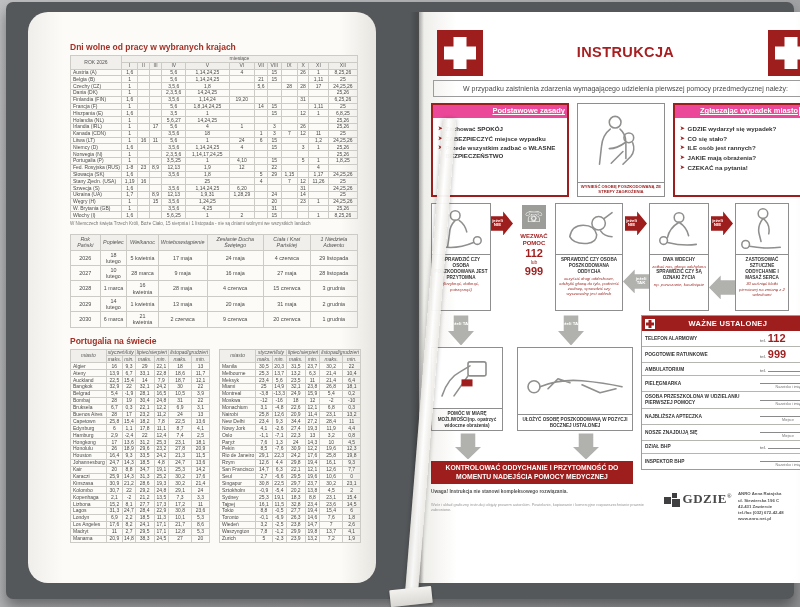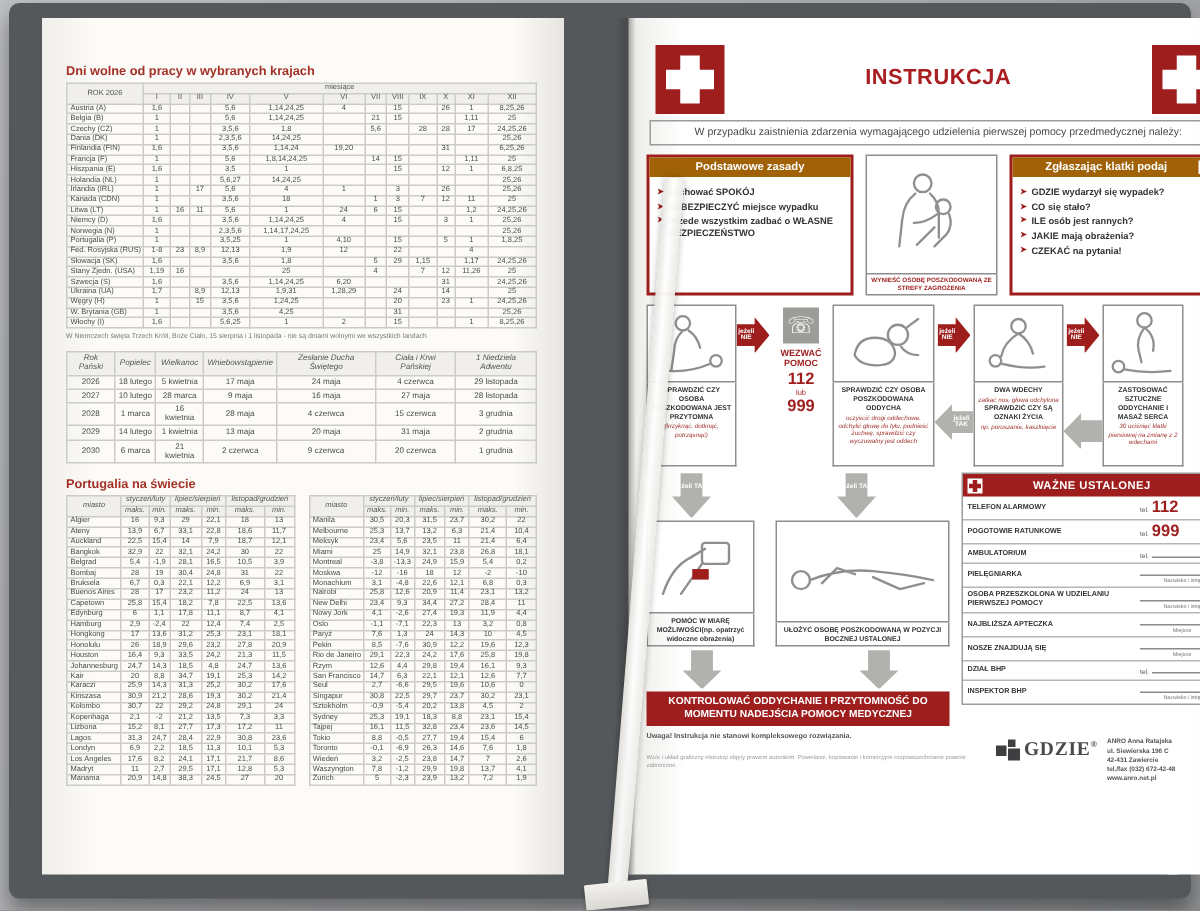--- a/index.html
+++ b/index.html
@@ -2,21 +2,21 @@
 <html><head>
 <meta charset="utf-8">
 <style>
   html,body{margin:0;padding:0;background:#9a9b9d;}
   *{box-sizing:border-box;}
   body{font-family:"Liberation Sans",sans-serif;width:800px;height:607px;overflow:hidden;}
   .scene{position:relative;width:800px;height:607px;background:linear-gradient(125deg,#bfc0c2 0%,#adaeb0 45%,#8e9092 100%);overflow:hidden;}
   .book{position:absolute;left:6px;top:2px;width:788px;height:597px;background:#54585b;border-radius:7px;box-shadow:0 8px 14px rgba(0,0,0,.4);}
   .page-stack{position:absolute;right:8px;top:12px;bottom:16px;width:8px;background:linear-gradient(to right,#d8d6d1,#f2f0ec 60%,#c4c2be);border-radius:1px;}
   .page{position:absolute;top:10px;bottom:16px;}
-  .page-left{left:22px;width:348px;background:linear-gradient(to right,#efeeea,#fcfbf7 10%,#fcfbf7 90%,#e7e5e0);padding:30px 18px 0 16px;}
+  .page-left{left:22px;width:348px;background:linear-gradient(to right,#efeeea,#fcfbf7 10%,#fcfbf7 90%,#e7e5e0);padding:30px 18px 0 42px;border-radius:20px;}
   .page-right{left:413px;width:413px;background:linear-gradient(to right,#ecebe7,#ffffff 9%,#ffffff 91%,#efeeea);padding:8px 12px 0 12px;}
   .gutter{position:absolute;left:404px;top:10px;bottom:16px;width:14px;background:linear-gradient(to right,rgba(60,60,60,0) 0%,rgba(60,60,60,.45) 45%,rgba(60,60,60,.5) 55%,rgba(60,60,60,0) 100%);z-index:5;}
   .ribbon{position:absolute;left:424px;top:118px;width:13px;height:478px;background:linear-gradient(to right,#e6e4df,#ffffff 45%,#eceae5);box-shadow:0 0 5px rgba(0,0,0,.28);transform:rotate(4.6deg);z-index:40;opacity:.96;}
   .ribbon-tail{position:absolute;left:390px;top:588px;width:42px;height:17px;background:linear-gradient(to bottom,#f4f2ee,#d9d7d2);transform:rotate(-6deg);border-radius:1px;z-index:41;box-shadow:0 2px 3px rgba(0,0,0,.3);}
 
   
   .sec-title{color:#a33127;font-size:8.5px;font-weight:bold;margin:0 0 3px 0;}
   table{border-collapse:collapse;width:100%;color:#4a4a4a;}
   .t1{font-size:5px;}
   .t1 th,.t1 td{border:1px solid #cccbc6;padding:0 1px;height:6.8px;text-align:center;font-weight:normal;line-height:1;}
@@ -34,21 +34,21 @@
 
   
   .rp-title-row{display:flex;align-items:center;gap:10px;margin:10px 6px 4px 6px;}
   .cross{width:46px;height:46px;background:#9e1d1d;position:relative;flex:0 0 auto;}
   .cross::before{content:"";position:absolute;left:50%;top:7px;bottom:7px;width:13px;transform:translateX(-50%);background:#fff;}
   .cross::after{content:"";position:absolute;top:50%;left:7px;right:7px;height:13px;transform:translateY(-50%);background:#fff;}
   .rp-title{flex:1;text-align:center;color:#a91e20;font-weight:bold;font-size:14.5px;line-height:1.2;letter-spacing:.4px;}
   .rp-intro{border:1px solid #9c9c9c;margin:4px 2px 6px 2px;padding:3px 10px;font-size:7px;color:#4a4a4a;text-align:center;line-height:1.35;}
   .rp-row1{display:flex;gap:8px;margin:0 0 6px 0;height:94px;}
   .redbox{border:2px solid #9e1d1d;background:#fff;display:flex;flex-direction:column;}
-  .redbox-head{background:#a16207;color:#fff;font-weight:bold;font-size:7.5px;text-align:center;padding:2px 2px;line-height:1.15;position:relative;}
+  .redbox-head{background:#ec4899;color:#fff;font-weight:bold;font-size:7.5px;text-align:right;padding:2px 2px;line-height:1.15;position:relative;text-decoration:underline;}
   .basics{width:138px;}
   .report{flex:1;}
   .report .redbox-head{padding-right:20px;}
   .phone-badge{position:absolute;right:2px;top:2px;bottom:2px;width:17px;background:#fff;color:#9e1d1d;display:flex;align-items:center;justify-content:center;font-size:11px;}
   ul.blist{list-style:none;margin:4px 2px;padding:0 3px;font-size:6.2px;color:#333;}
   ul.blist li{display:flex;gap:3px;margin:2.5px 0;line-height:1.2;font-weight:bold;}
   ul.blist .mk{color:#9e1d1d;font-size:5.5px;line-height:1.3;}
   .carry{width:88px;border:1px solid #8e8e8e;display:flex;flex-direction:column;background:#fff;}
   .carry .pic{flex:1;position:relative;}
   .pic svg{position:absolute;inset:0;width:100%;height:100%;}
@@ -1097,21 +1097,21 @@
               <circle class="ln" cx="38" cy="10" r="6"></circle>
               <path class="ln" d="M33 17 q-8 6 -9 18 l-2 18 M43 17 q6 5 6 14 l0 16"></path>
               <circle class="ln" cx="52" cy="26" r="5"></circle>
               <path class="ln" d="M48 31 q-8 6 -16 6 M56 31 q3 8 -2 14 l-8 8 M46 40 l-12 12"></path>
             </svg>
           </div>
           <div class="cap">WYNIEŚĆ OSOBĘ POSZKODOWANĄ ZE STREFY ZAGROŻENIA</div>
         </div>
         <div class="redbox report">
           <div class="redbox-head">
-            <span>Zgłaszając klatki podaj</span>
+            <span>Zgłaszając wypadek miasto</span>
             <span class="phone-badge">☏</span>
           </div>
           <ul class="blist">
               <li>
                 <span class="mk">➤</span>
                 <span>GDZIE wydarzył się wypadek?</span>
               </li>
               <li>
                 <span class="mk">➤</span>
                 <span>CO się stało?</span>

